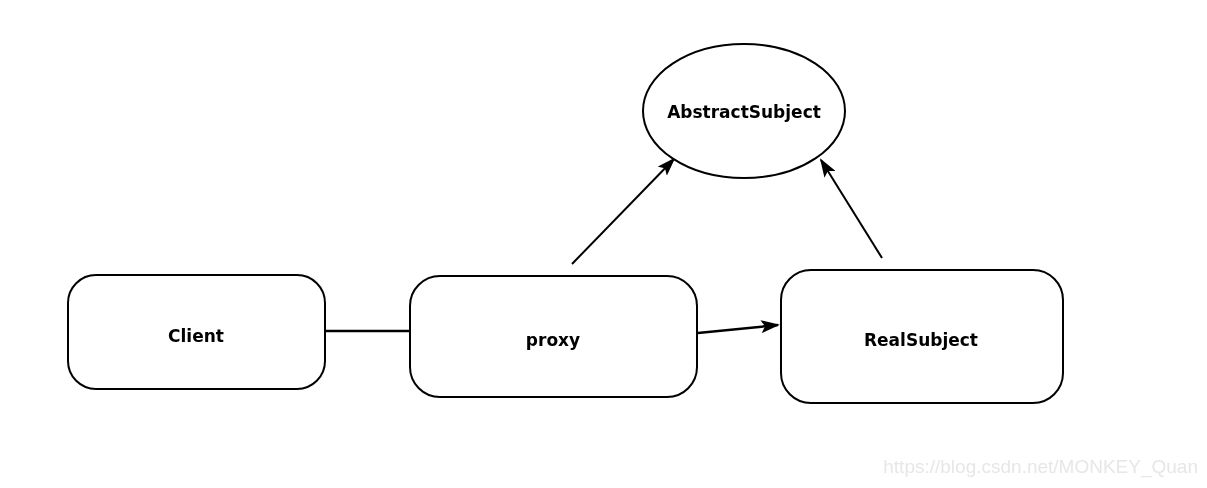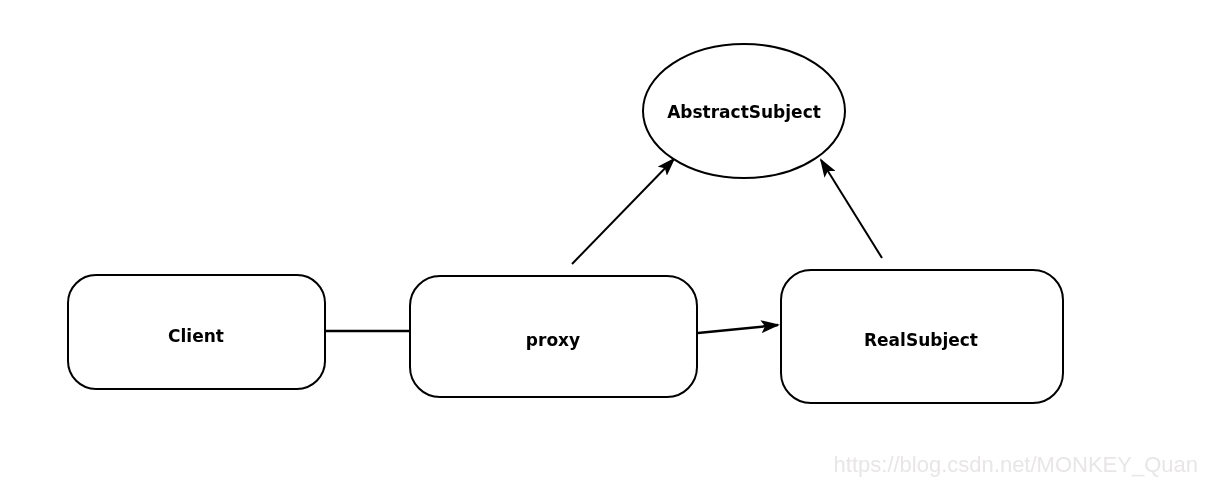--- a/index.html
+++ b/index.html
@@ -19,21 +19,21 @@
     font-family: "DejaVu Sans", "Liberation Sans", sans-serif;
     font-size: 17px;
     font-weight: bold;
     fill: #000000;
   }
   .watermark {
     position: absolute;
     right: 9px;
     bottom: 10px;
     font-family: "Liberation Sans", sans-serif;
-    font-size: 22px;
+    font-size: 19px;
     color: #e8e6e6;
     user-select: none;
     white-space: nowrap;
   }
 </style>
 </head>
 <body>
 
 <div class="canvas">
 

